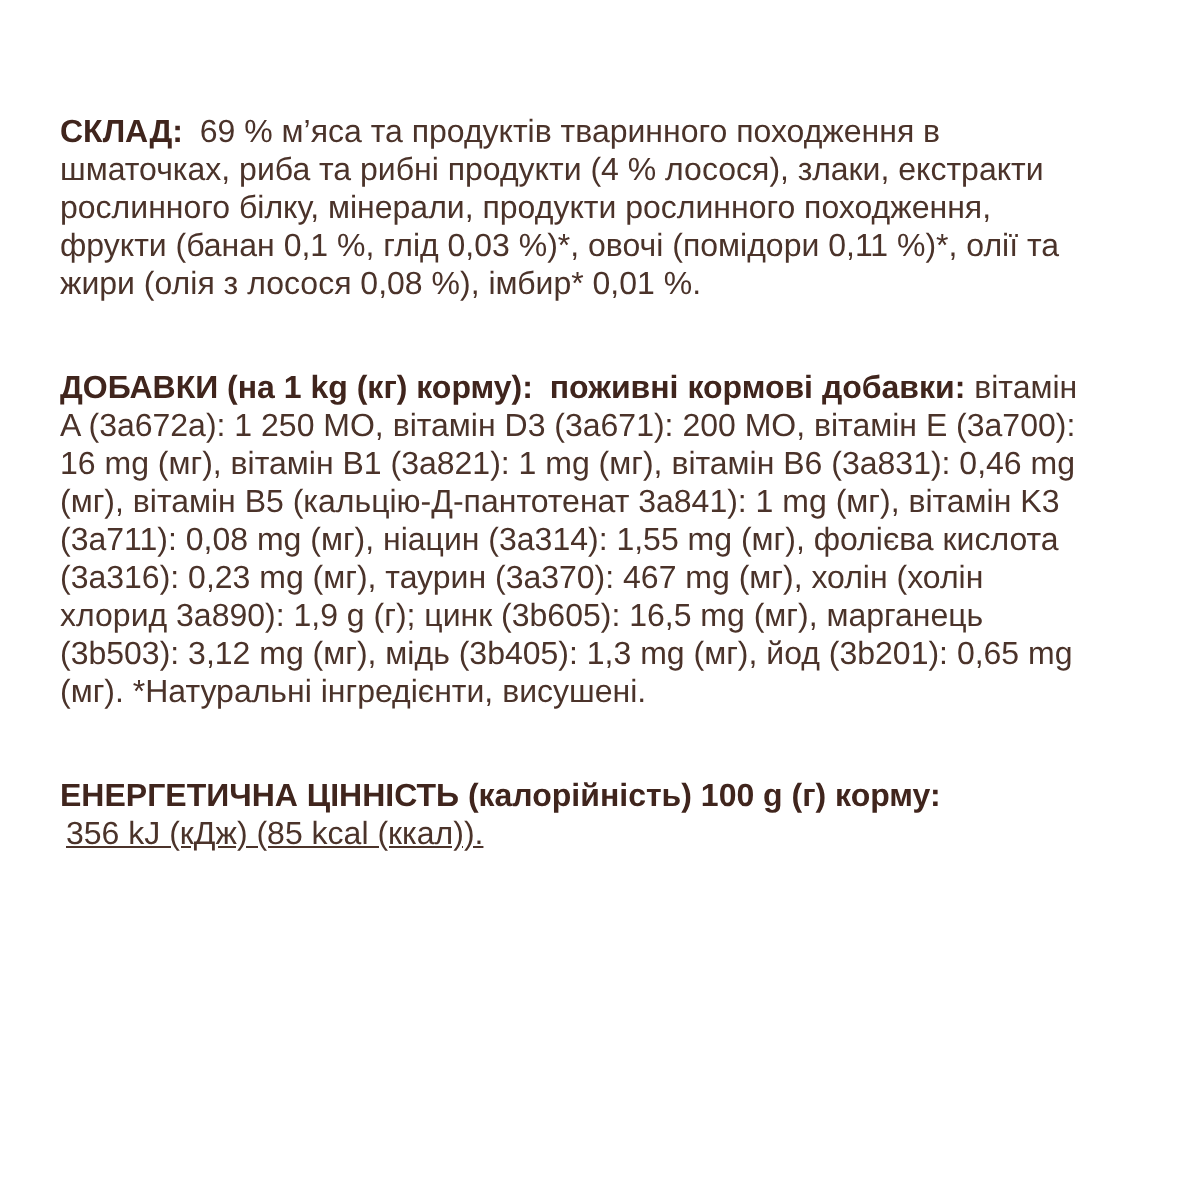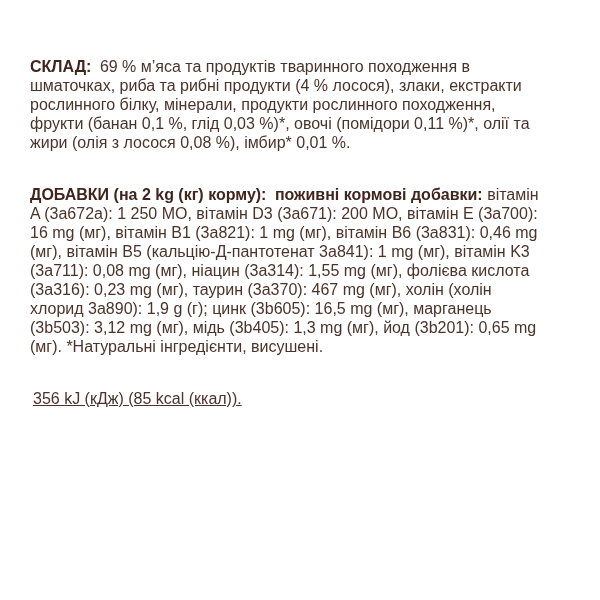--- a/index.html
+++ b/index.html
@@ -49,23 +49,24 @@
 <body>
 
 <div class="page">
 
   <p class="label-section">
     <span class="label-heading">СКЛАД:</span>
     <span class="label-body">69 % м’яса та продуктів тваринного походження в шматочках, риба та рибні продукти (4 % лосося), злаки, екстракти рослинного білку, мінерали, продукти рослинного походження, фрукти (банан 0,1 %, глід 0,03 %)*, овочі (помідори 0,11 %)*, олії та жири (олія з лосося 0,08 %), імбир* 0,01 %.</span>
   </p>
 
   <p class="label-section">
-    <span class="label-heading">ДОБАВКИ (на 2 kg (кг) корму):</span>
+    <span class="label-heading">ДОБАВКИ (на 1 kg (кг) корму):</span>
     <span class="label-subheading">поживні кормові добавки:</span>
     <span class="label-body">вітамін A (3a672a): 1 250 МО, вітамін D3 (3a671): 200 МО, вітамін E (3a700): 16 mg (мг), вітамін B1 (3a821): 1 mg (мг), вітамін B6 (3a831): 0,46 mg (мг), вітамін B5 (кальцію-Д-пантотенат 3a841): 1 mg (мг), вітамін K3 (3a711): 0,08 mg (мг), ніацин (3a314): 1,55 mg (мг), фолієва кислота (3a316): 0,23 mg (мг), таурин (3a370): 467 mg (мг), холін (холін хлорид 3a890): 1,9 g (г); цинк (3b605): 16,5 mg (мг), марганець (3b503): 3,12 mg (мг), мідь (3b405): 1,3 mg (мг), йод (3b201): 0,65 mg (мг). *Натуральні інгредієнти, висушені.</span>
   </p>
 
 
   <p class="label-section">
+    <span class="label-heading">ЕНЕРГЕТИЧНА ЦІННІСТЬ (калорійність) 100 g (г) корму:</span>
     <span class="label-body energy-value">356 kJ (кДж) (85 kcal (ккал)).</span>
   </p>
 
 </div>
 
 </body></html>

